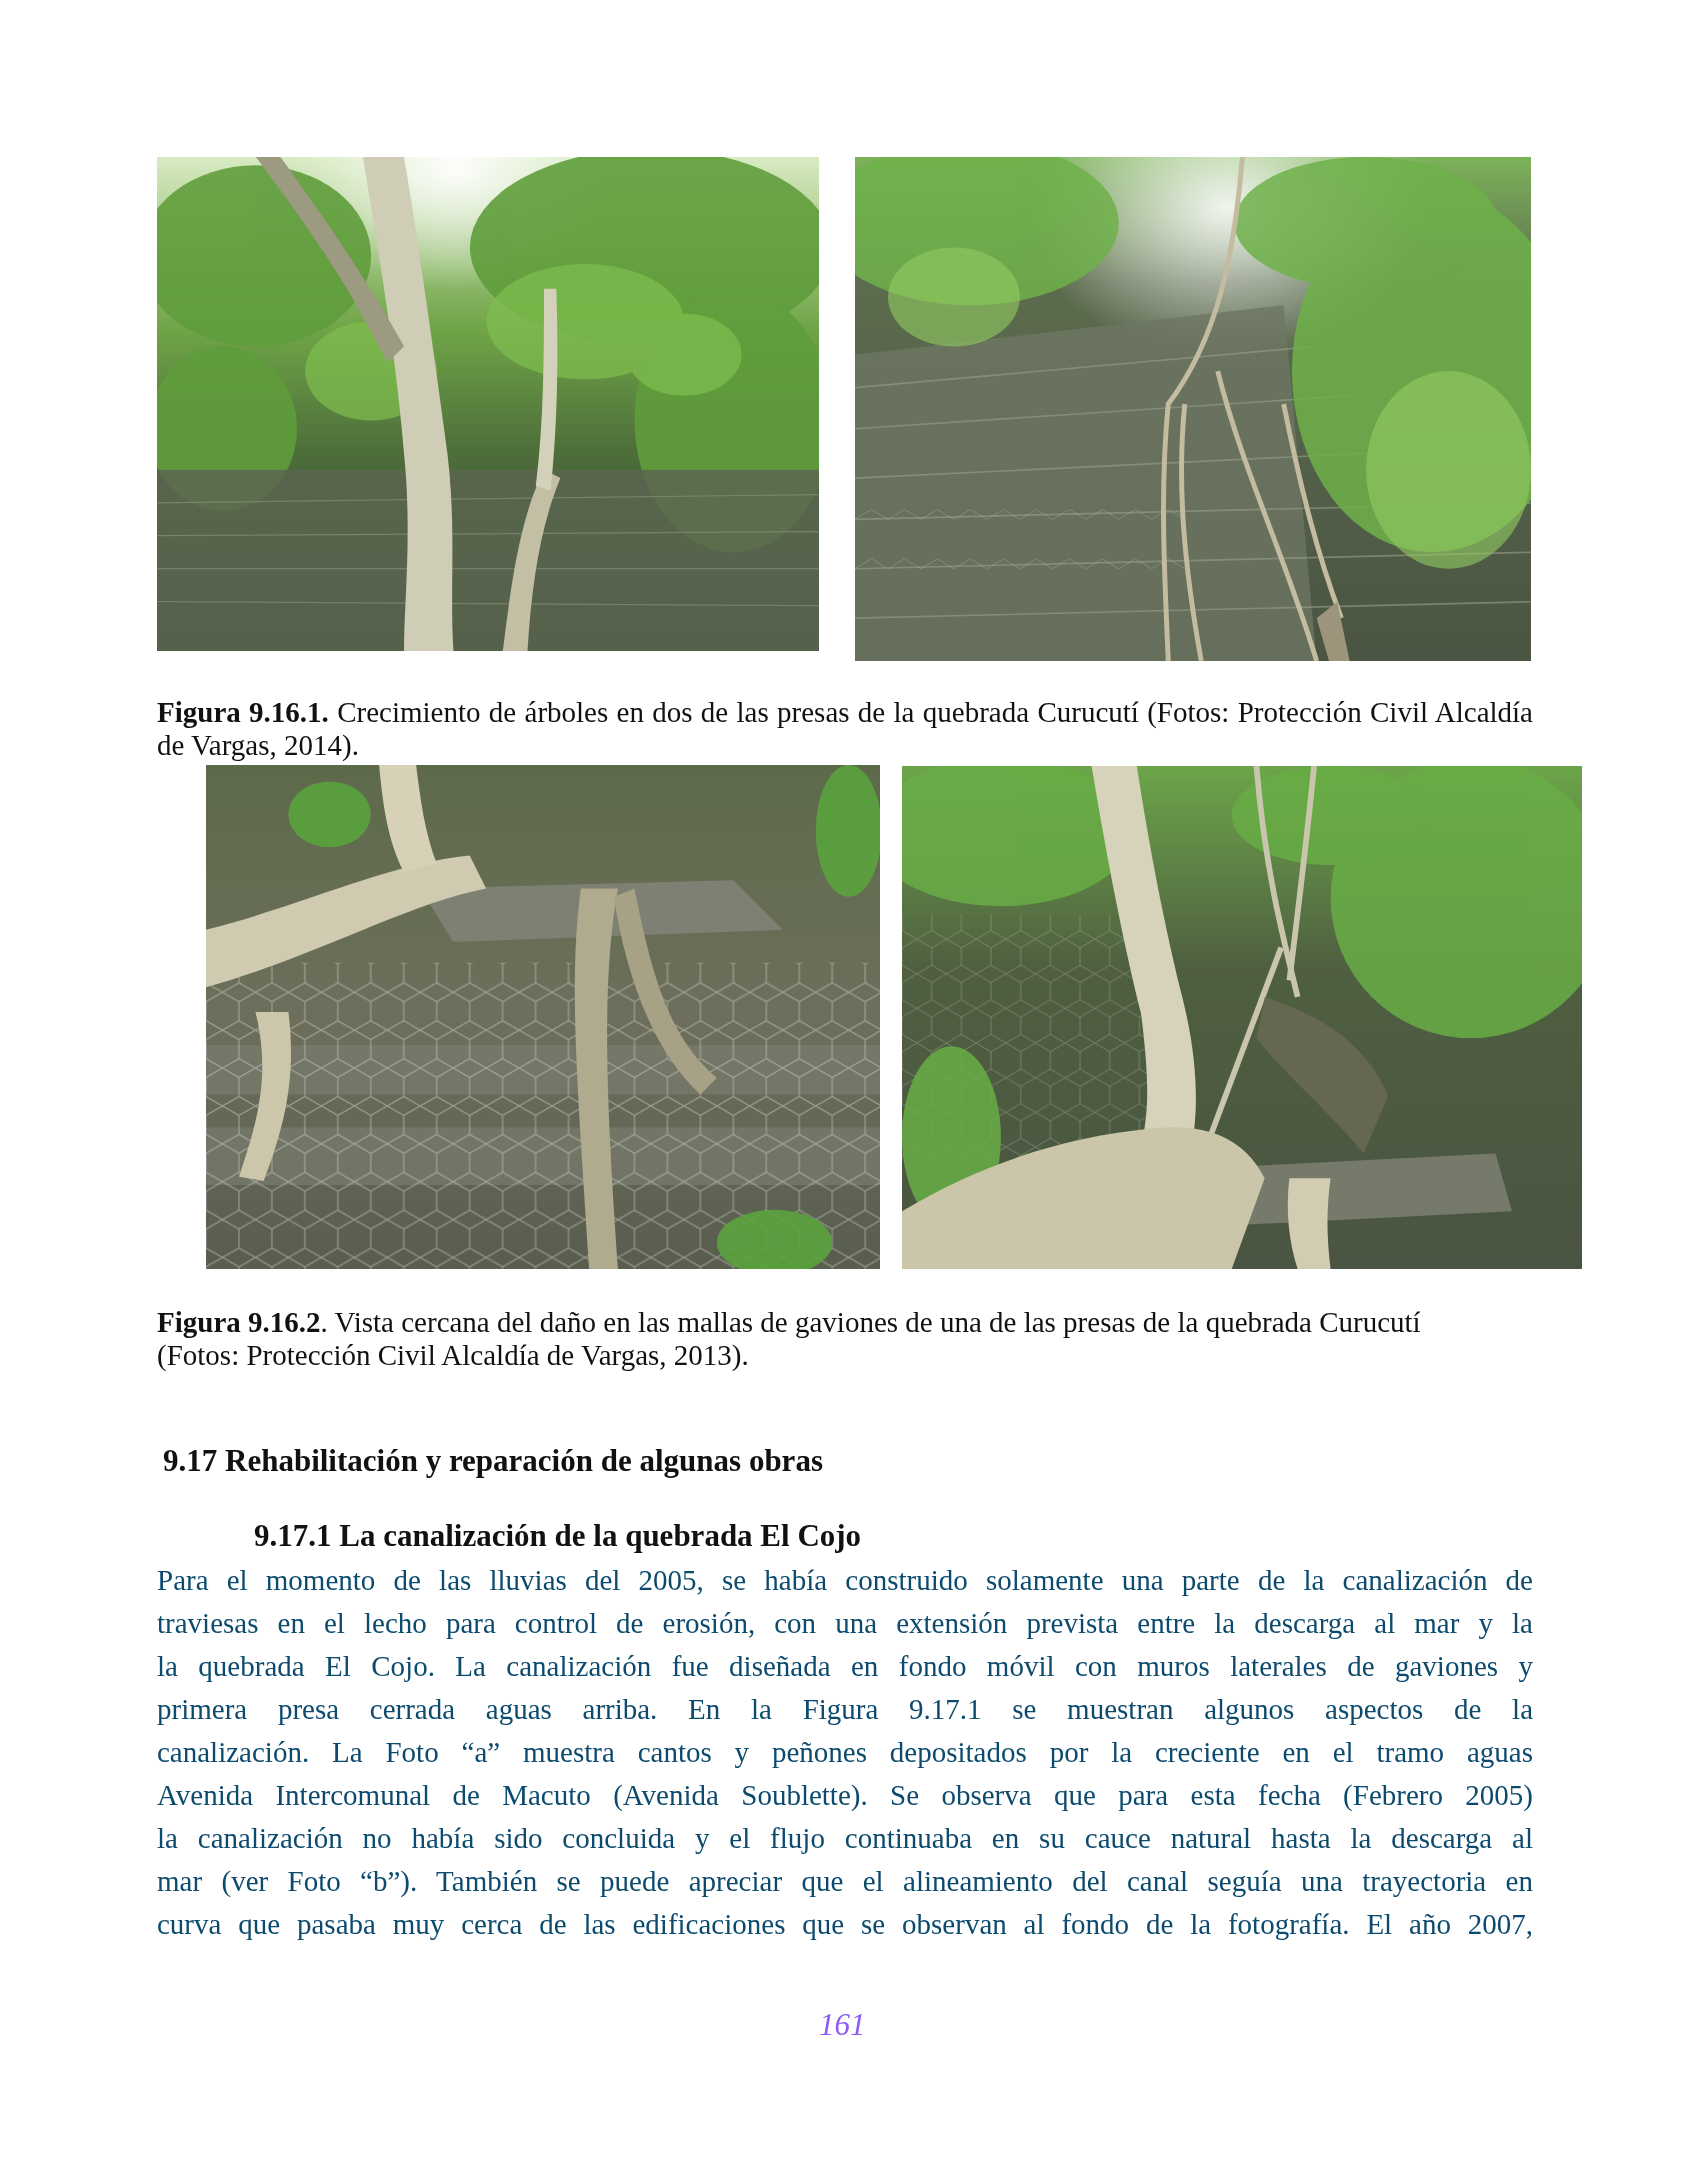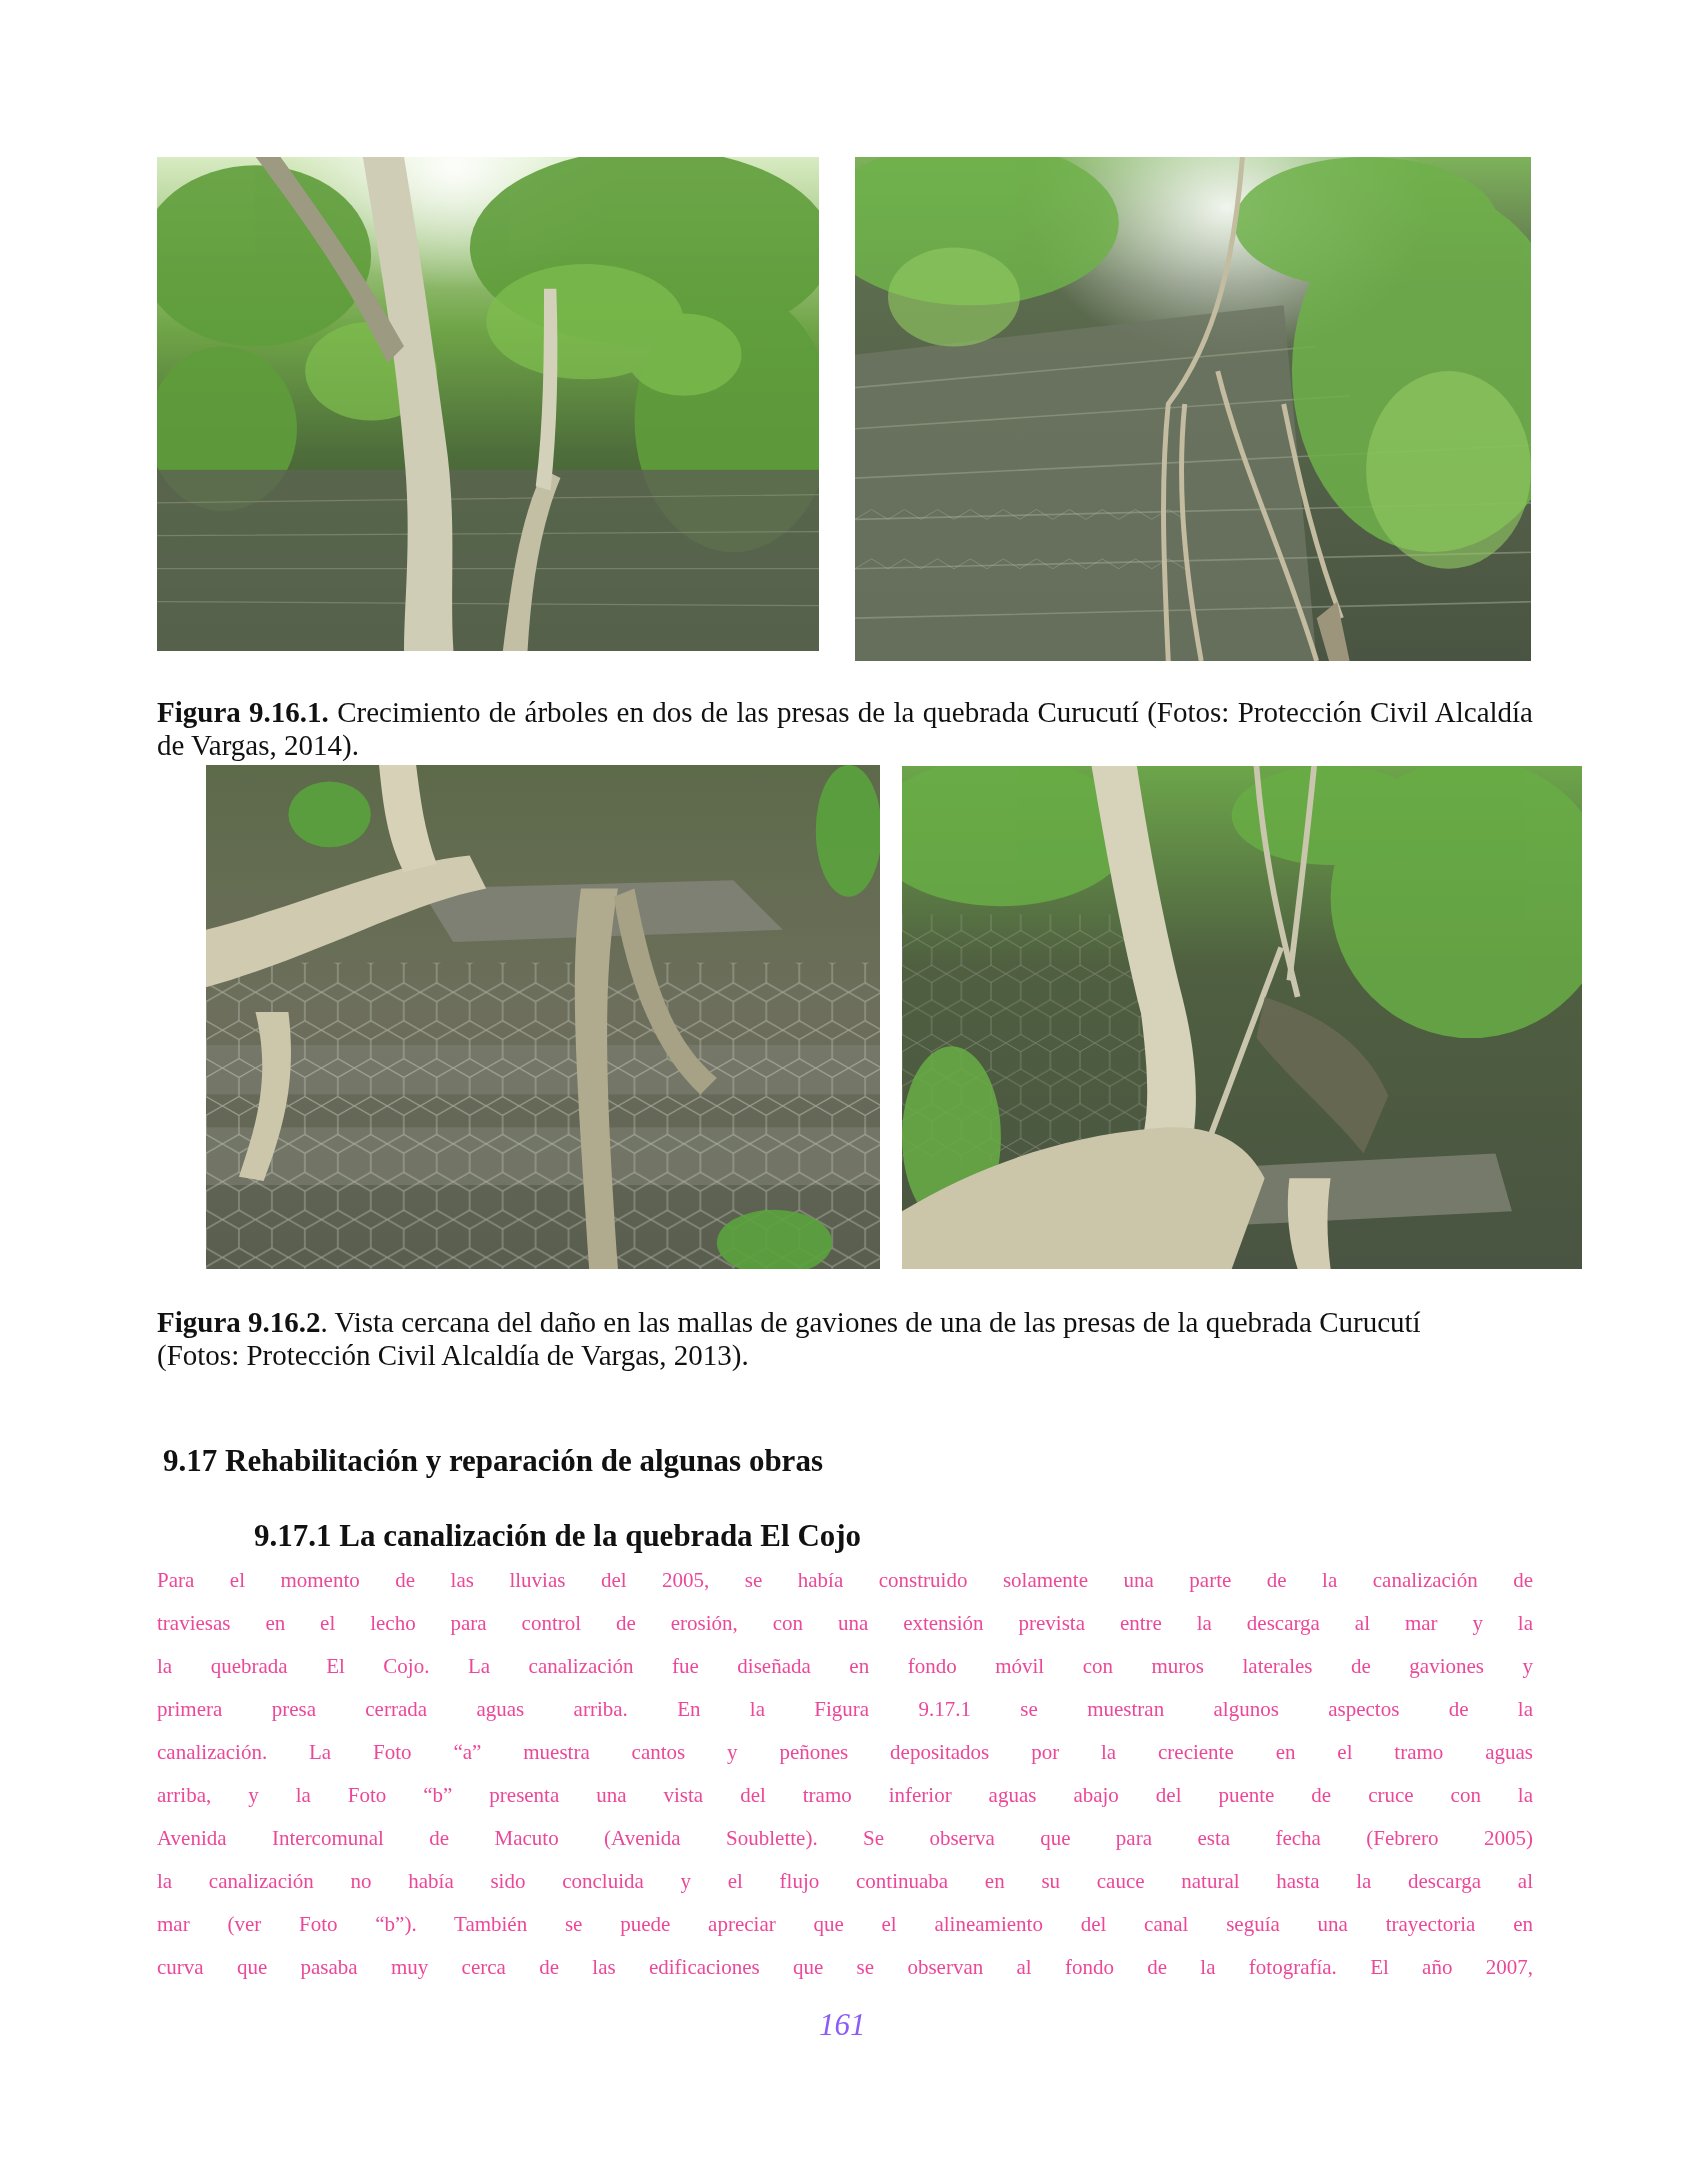--- a/index.html
+++ b/index.html
@@ -42,24 +42,24 @@
       position: absolute;
       font-weight: bold;
       font-size: 31px;
       line-height: 36px;
       color: #111;
     }
     .body-text {
       position: absolute;
       left: 157px;
       width: 1376px;
-      font-size: 21px;
+      font-size: 29px;
       line-height: 43px;
       text-align: justify;
-      color: #ec4899;
+      color: #0c4a6e;
     }
     .body-text .line {
       display: block;
       text-align: justify;
       text-align-last: justify;
       white-space: nowrap;
     }
     .body-text .line.last {
       text-align-last: justify;
     }
@@ -251,21 +251,20 @@
 <div class="heading" style="left:163px; top:1443px;">9.17 Rehabilitación y reparación de algunas obras</div>
 
 <div class="heading" style="left:254px; top:1518px;">9.17.1 La canalización de la quebrada El Cojo</div>
 
 <div class="body-text" style="top:1559px;">
   <span class="line">Para el momento de las lluvias  del 2005, se había construido solamente una parte de la canalización de</span>
   <span class="line">traviesas en el lecho para control de erosión, con una extensión prevista entre la descarga al mar y la</span>
   <span class="line">la quebrada El Cojo. La canalización fue diseñada en fondo móvil con muros laterales de gaviones y</span>
   <span class="line">primera presa cerrada aguas arriba. En la Figura 9.17.1 se muestran algunos aspectos de la</span>
   <span class="line">canalización. La Foto “a” muestra cantos y peñones depositados por la creciente en el tramo aguas</span>
-  <span class="line">arriba, y la Foto “b” presenta una vista del tramo inferior aguas abajo del puente de cruce con la</span>
   <span class="line">Avenida Intercomunal de Macuto (Avenida Soublette). Se observa que para esta fecha (Febrero 2005)</span>
   <span class="line">la canalización no había sido concluida y el flujo continuaba en su cauce natural hasta la descarga al</span>
   <span class="line">mar (ver Foto “b”). También se puede apreciar que el alineamiento del canal seguía una trayectoria en</span>
   <span class="line last">curva que pasaba muy cerca de las edificaciones que se observan al fondo de la fotografía. El año 2007,</span>
 </div>
 
 <div class="page-number">161</div>
 
 
 </body></html>

